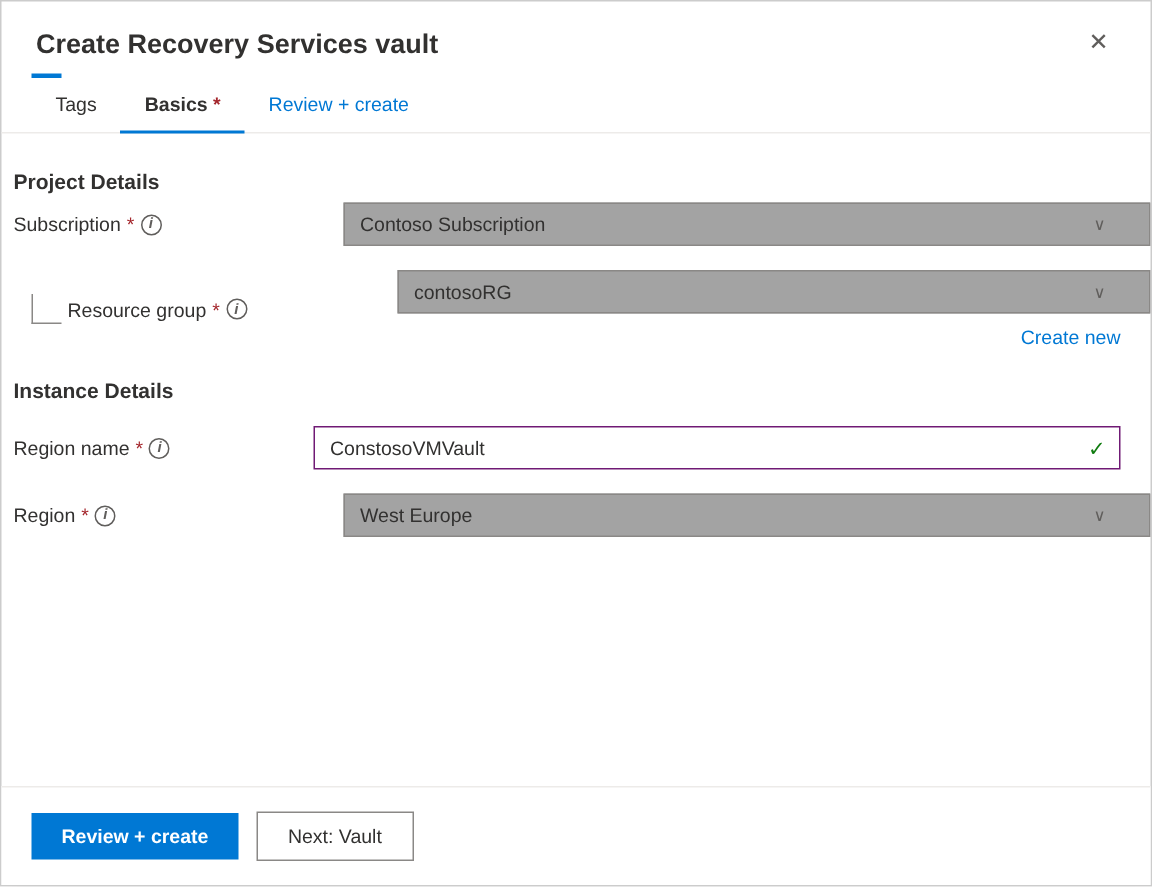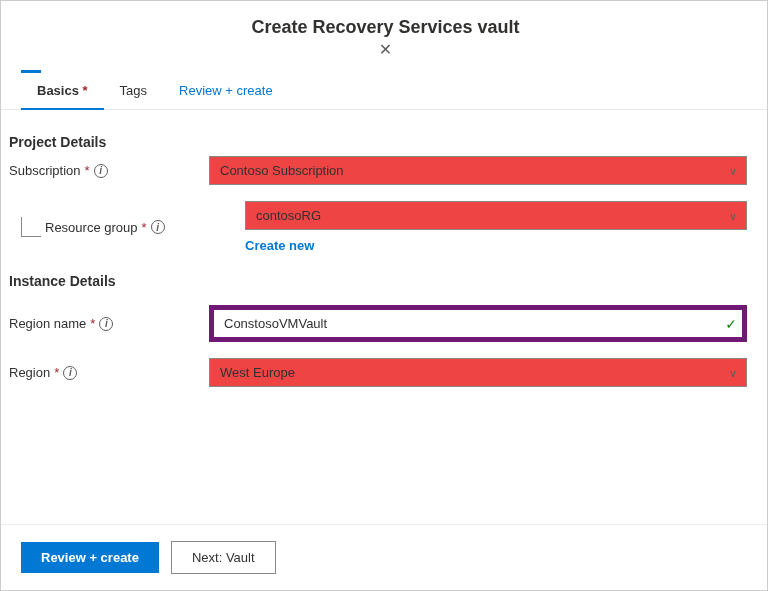--- a/index.html
+++ b/index.html
@@ -21,21 +21,20 @@
       display: flex;
       flex-direction: column;
       position: relative;
     }
     .dialog-header {
       display: flex;
       align-items: center;
       justify-content: space-between;
       padding: 16px 20px 8px 23px;
       border-bottom: none;
-      flex-direction: column;
     }
     .dialog-title {
       font-size: 18px;
       font-weight: 600;
       color: #323130;
     }
     .close-btn {
       background: none;
       border: none;
       cursor: pointer;
@@ -129,26 +128,27 @@
       flex: 1;
     }
     .select-wrapper {
       position: relative;
       width: 100%;
     }
     .select-box {
       width: 100%;
       padding: 6px 32px 6px 10px;
       border: 1px solid #8a8886;
-      background: #ef4444;
+      background: #a3a3a3;
       font-size: 13px;
       color: #323130;
       appearance: none;
       cursor: pointer;
       outline: none;
+      margin-left: 20px;
     }
     .select-arrow {
       position: absolute;
       right: 10px;
       top: 50%;
       transform: translateY(-50%);
       pointer-events: none;
       color: #605e5c;
       font-size: 11px;
     }
@@ -182,21 +182,21 @@
     .section-divider {
       margin: 20px 0 16px 0;
     }
     .input-validated {
       position: relative;
       width: 100%;
     }
     .input-validated input {
       width: 100%;
       padding: 6px 32px 6px 10px;
-      border: 5px solid #701a75;
+      border: 1px solid #701a75;
       background: #fff;
       font-size: 13px;
       color: #323130;
       outline: none;
     }
     .check-icon {
       position: absolute;
       right: 10px;
       top: 50%;
       transform: translateY(-50%);
@@ -236,25 +236,25 @@
 
   <div class="dialog-header">
     <span class="dialog-title">Create Recovery Services vault</span>
     <button class="close-btn">
       <span>✕</span>
     </button>
   </div>
   <div class="blue-bar"></div>
 
   <div class="tabs">
+    <div class="tab">
+      <span>Tags</span>
+    </div>
     <div class="tab active">
       <span>Basics</span><span style="color:#a4262c"> *</span>
-    </div>
-    <div class="tab">
-      <span>Tags</span>
     </div>
     <div class="tab link-style">
       <span>Review + create</span>
     </div>
   </div>
 
   <div class="content">
 
     <div class="section-title">Project Details</div>
 
@@ -283,21 +283,21 @@
           <span class="info-icon" title="More information">i</span>
         </div>
       </div>
       <div class="form-control">
         <div class="select-wrapper">
           <select class="select-box">
             <option>contosoRG</option>
           </select>
           <span class="select-arrow">∨</span>
         </div>
-        <div style="display:flex; justify-content:flex-start; margin-top:4px;font-weight:bold;">
+        <div style="display:flex; justify-content:flex-end; margin-top:4px;">
           <a class="create-new-link">Create new</a>
         </div>
       </div>
     </div>
 
     <div class="section-divider">
       <div class="section-title">Instance Details</div>
     </div>
 
     <div class="form-row">

